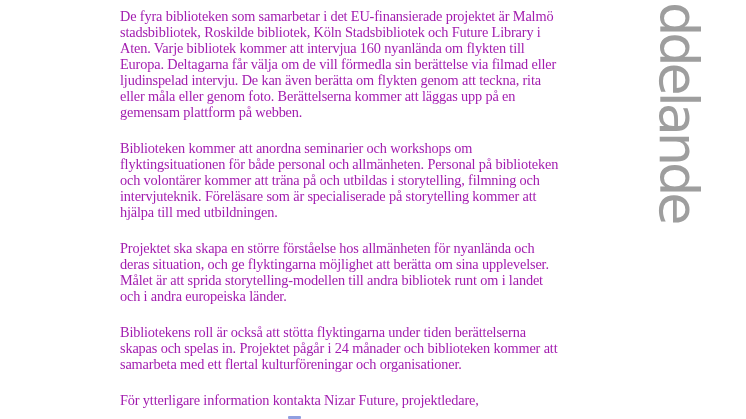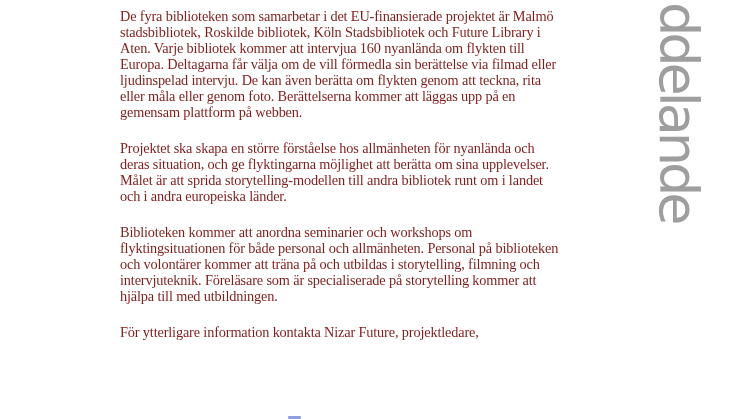--- a/index.html
+++ b/index.html
@@ -22,21 +22,21 @@
   .text-column {
     position: absolute;
     left: 120px;
     top: 8px;
     width: 540px;
   }
   .para {
     font-family: "Liberation Serif", serif;
     font-size: 14.3px;
     line-height: 16px;
-    color: #7f1d1d;
+    color: #a21caf;
     white-space: pre;          
     letter-spacing: -0.15px;
     margin: 0 0 20px 0;
   }
   .vertical-label {
     position: absolute;
     left: 705px;               
     top: 2px;
     transform: rotate(90deg);  
     transform-origin: top left;
@@ -66,29 +66,32 @@
 <div class="page">
 
   <div class="text-column">
     <p class="para">De fyra biblioteken som samarbetar i det EU-finansierade projektet är Malmö
 stadsbibliotek, Roskilde bibliotek, Köln Stadsbibliotek och Future Library i
 Aten. Varje bibliotek kommer att intervjua 160 nyanlända om flykten till
 Europa. Deltagarna får välja om de vill förmedla sin berättelse via filmad eller
 ljudinspelad intervju. De kan även berätta om flykten genom att teckna, rita
 eller måla eller genom foto. Berättelserna kommer att läggas upp på en
 gemensam plattform på webben.</p>
-    <p class="para">Projektet ska skapa en större förståelse hos allmänheten för nyanlända och
-deras situation, och ge flyktingarna möjlighet att berätta om sina upplevelser.
-Målet är att sprida storytelling-modellen till andra bibliotek runt om i landet
-och i andra europeiska länder.</p>
     <p class="para">Biblioteken kommer att anordna seminarier och workshops om
 flyktingsituationen för både personal och allmänheten. Personal på biblioteken
 och volontärer kommer att träna på och utbildas i storytelling, filmning och
 intervjuteknik. Föreläsare som är specialiserade på storytelling kommer att
 hjälpa till med utbildningen.</p>
+    <p class="para">Projektet ska skapa en större förståelse hos allmänheten för nyanlända och
+deras situation, och ge flyktingarna möjlighet att berätta om sina upplevelser.
+Målet är att sprida storytelling-modellen till andra bibliotek runt om i landet
+och i andra europeiska länder.</p>
+    <p class="para">Bibliotekens roll är också att stötta flyktingarna under tiden berättelserna
+skapas och spelas in. Projektet pågår i 24 månader och biblioteken kommer att
+samarbeta med ett flertal kulturföreningar och organisationer.</p>
     <p class="para">För ytterligare information kontakta Nizar Future, projektledare,</p>
   </div>
 
   <div class="vertical-label">ddelande</div>
 
   <div class="link-fragment"></div>
 
 </div>
 
 </body></html>

